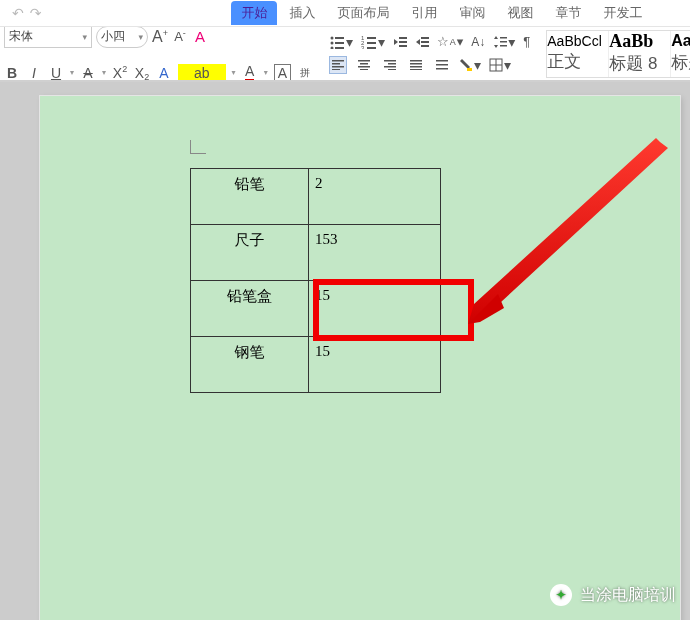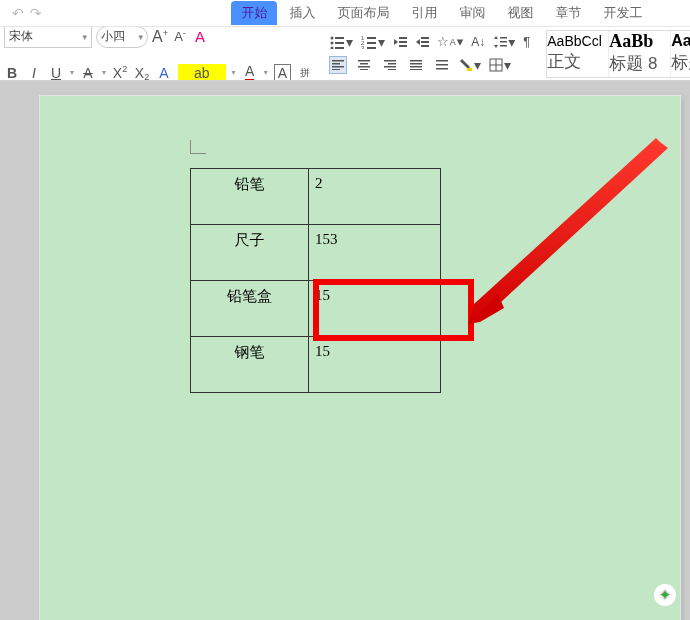--- a/index.html
+++ b/index.html
@@ -294,13 +294,14 @@
           </linearGradient>
         </defs>
       <polygon points="200,6 208,12 28,178 8,188 14,168 196,2" fill="url(#g)"></polygon>
       <polygon points="8,188 38,158 44,172 20,186" fill="#d00000"></polygon>
     </svg>
   </div>
 </div>
 
 <div class="watermark">
   <span class="wm-ico">✦</span>
+  <span>当涂电脑培训</span>
 </div>
 
 </body></html>

